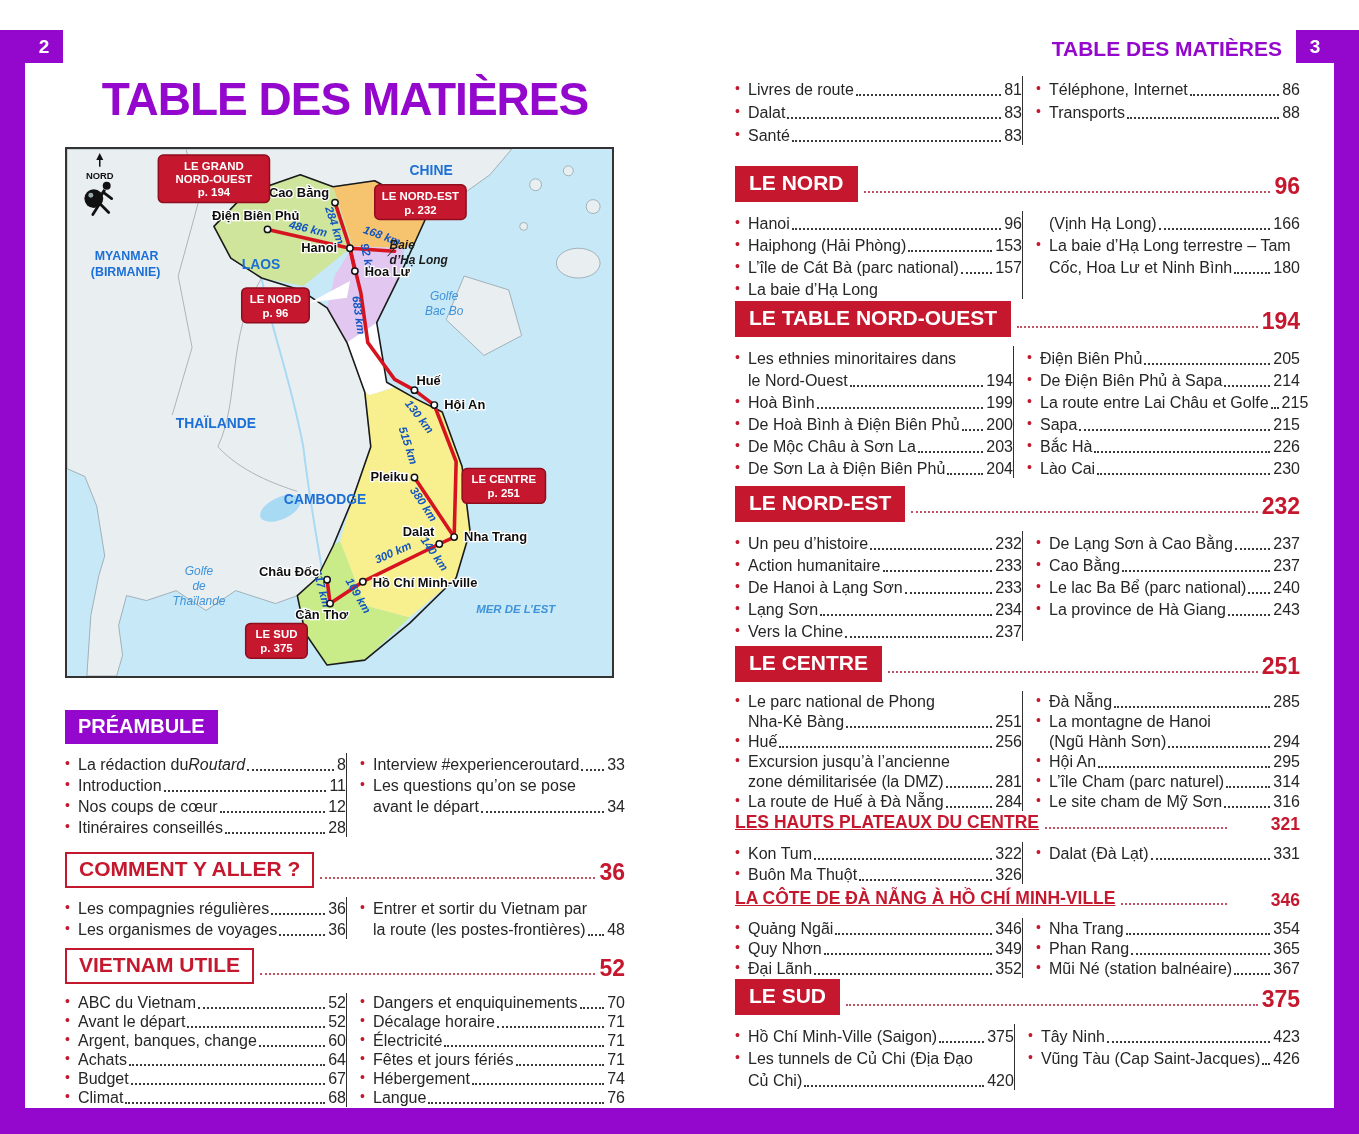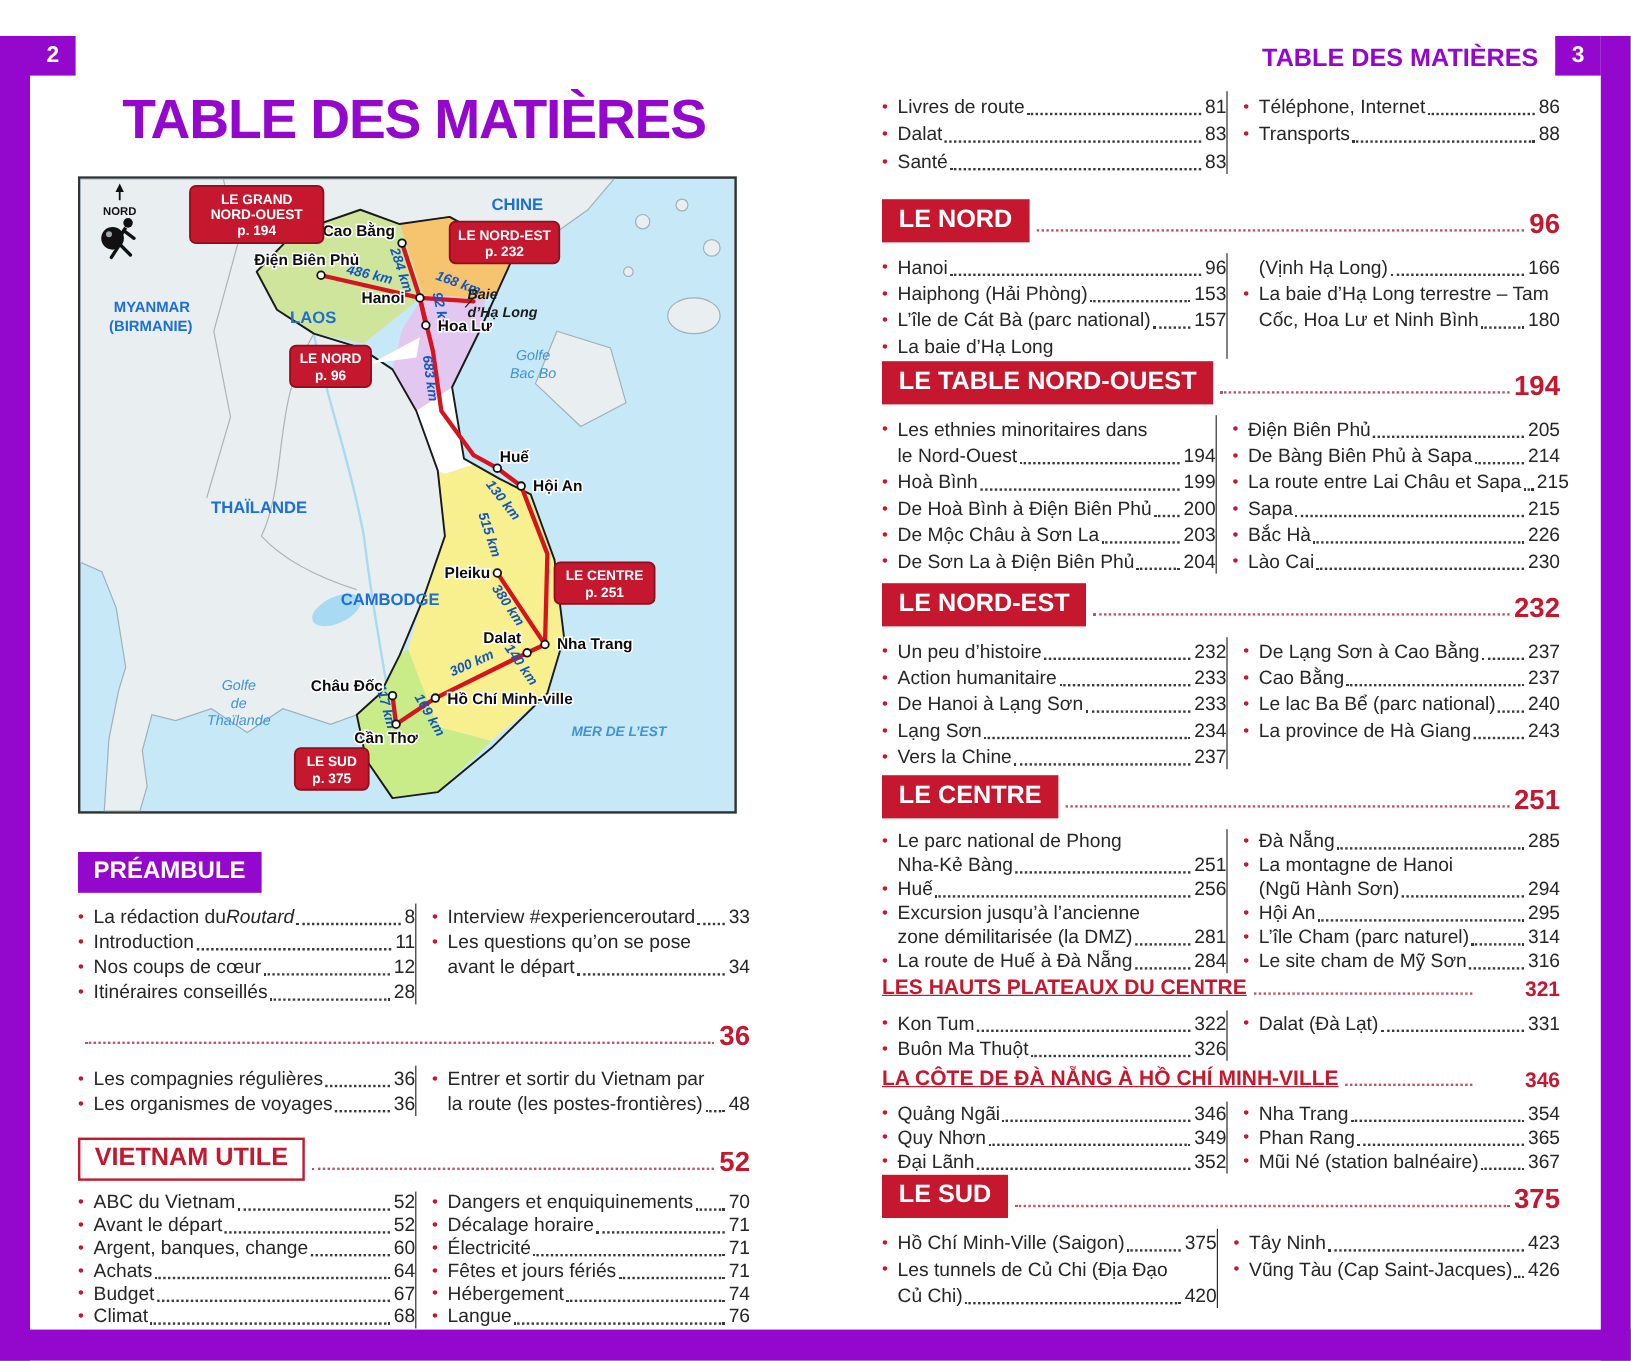--- a/index.html
+++ b/index.html
@@ -293,20 +293,21 @@
               <span class="leader"></span>
               <span class="entry-page">34</span>
         </div>
           </div>
       </div>
     </div>
   </div>
 
   <div class="toc lp" style="top:852px;--lh:21px">
     <div class="sec-head">
+      <div class="box-outline">COMMENT Y ALLER ?</div>
       <div class="sec-leader"></div>
       <div class="sec-page">36</div>
     </div>
     <div class="cols">
       <div class="col">
         <div class="entry">
             <div class="entry-row">
           <span class="bullet">•</span>
               <span class="entry-text">Les compagnies régulières</span>
               <span class="leader"></span>
@@ -641,30 +642,30 @@
           <span class="bullet">•</span>
               <span class="entry-text">Điện Biên Phủ</span>
               <span class="leader"></span>
               <span class="entry-page">205</span>
         </div>
           </div>
 
         <div class="entry">
             <div class="entry-row">
           <span class="bullet">•</span>
-              <span class="entry-text">De Bàng Biên Phủ à Sapa</span>
+              <span class="entry-text">De Điện Biên Phủ à Sapa</span>
               <span class="leader"></span>
               <span class="entry-page">214</span>
         </div>
           </div>
 
         <div class="entry">
             <div class="entry-row">
           <span class="bullet">•</span>
-              <span class="entry-text">La route entre Lai Châu et Sapa</span>
+              <span class="entry-text">La route entre Lai Châu et Golfe</span>
               <span class="leader"></span>
               <span class="entry-page">215</span>
         </div>
           </div>
 
         <div class="entry">
             <div class="entry-row">
           <span class="bullet">•</span>
               <span class="entry-text">Sapa</span>
               <span class="leader"></span>

